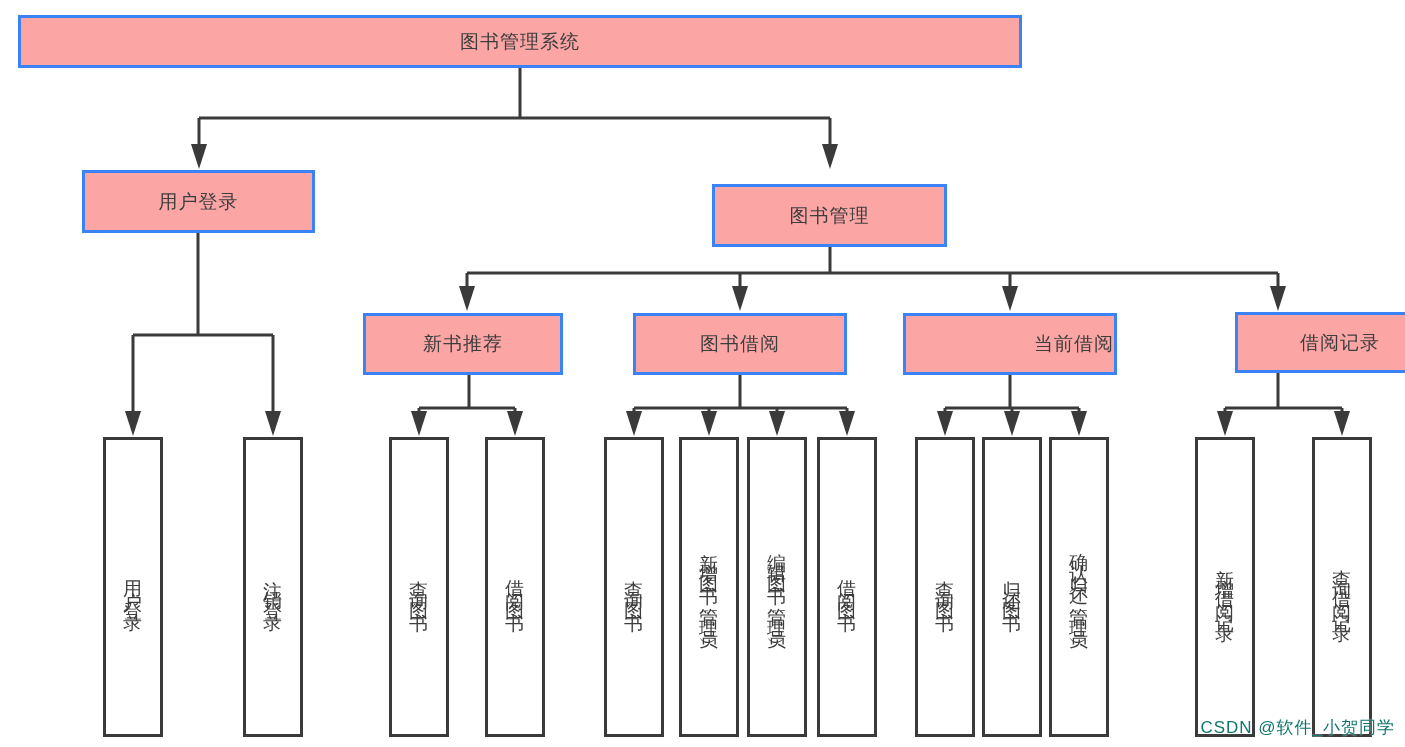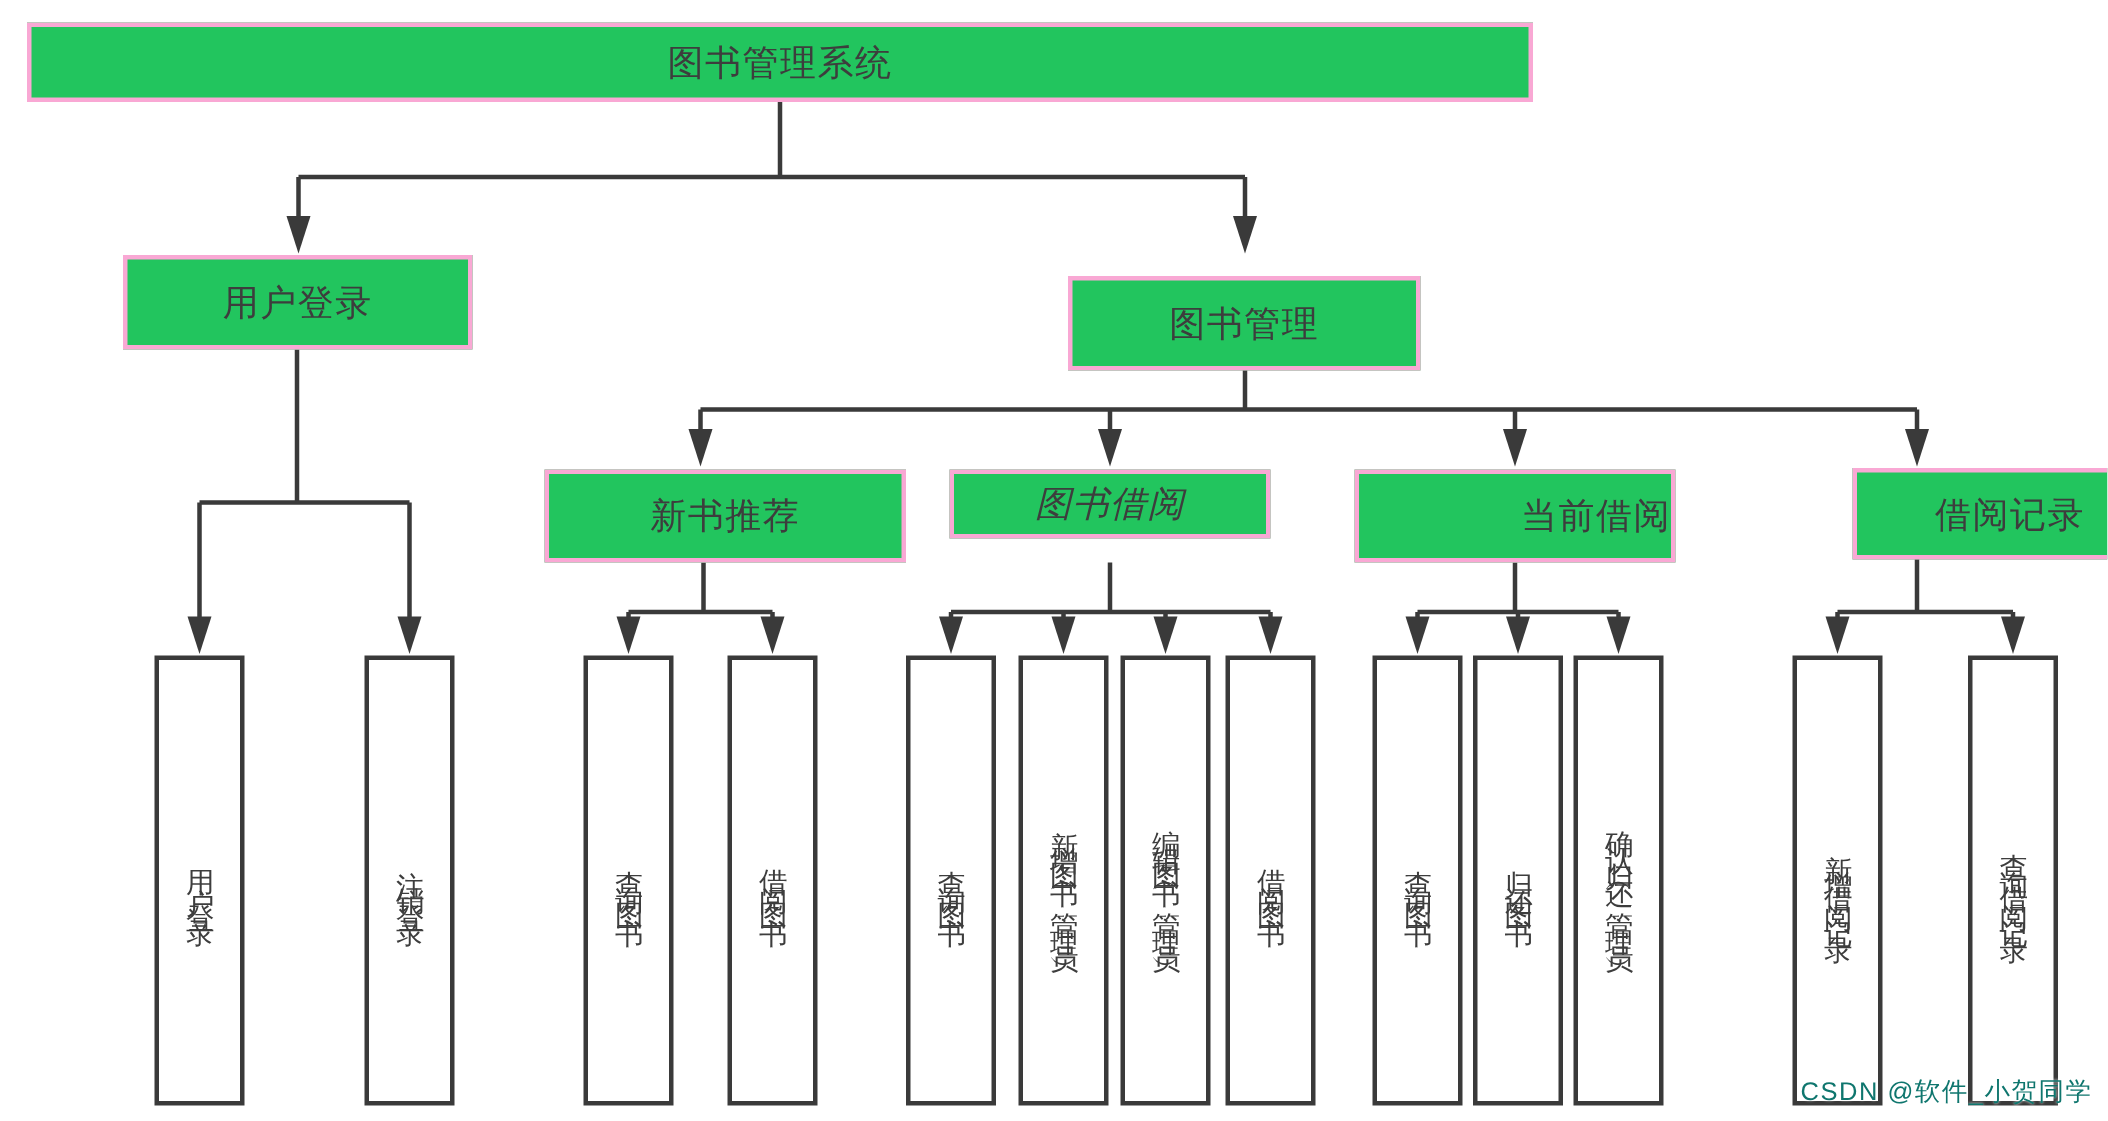--- a/index.html
+++ b/index.html
@@ -1,27 +1,27 @@
 <!DOCTYPE html>
 <html><head>
 <meta charset="utf-8">
 <style>
   html,body{margin:0;padding:0;background:#ffffff;}
   body{font-family:"Liberation Sans","DejaVu Sans",sans-serif;}
   #canvas{position:relative;width:1405px;height:747px;background:#ffffff;overflow:hidden;}
   .node{
     position:absolute;
     box-sizing:border-box;
-    border:3px solid #f9a8d4;
-    background:#22c55e;
+    border:3px solid #3b82f6;
+    background:#fca5a5;
     color:#3d3d3d;
     display:flex;
     align-items:center;
     justify-content:center;
-    font-size:24px;
+    font-size:19px;
     letter-spacing:1px;
   }
   .vnode{
     position:absolute;
     box-sizing:border-box;
     border:3px solid #3a3a3a;
     background:#ffffff;
     color:#3d3d3d;
     display:flex;
     align-items:center;
@@ -97,24 +97,24 @@
     <span>图书管理系统</span>
   </div>
 
   <div class="node" style="left:82px;top:170px;width:233px;height:63px;">
     <span>用户登录</span>
   </div>
   <div class="node" style="left:712px;top:184px;width:235px;height:63px;">
     <span>图书管理</span>
   </div>
 
-  <div class="node" style="left:363px;top:313px;width:241px;height:62px;">
+  <div class="node" style="left:363px;top:313px;width:200px;height:62px;">
     <span>新书推荐</span>
   </div>
-  <div class="node" style="left:633px;top:313px;width:214px;height:46px;font-style:italic;">
+  <div class="node" style="left:633px;top:313px;width:214px;height:62px;">
     <span>图书借阅</span>
   </div>
   <div class="node" style="left:903px;top:313px;width:214px;height:62px;justify-content:flex-end;">
     <span>当前借阅</span>
   </div>
   <div class="node" style="left:1235px;top:312px;width:210px;height:61px;">
     <span>借阅记录</span>
   </div>
 
   <div class="vnode" style="left:103px;top:437px;width:60px;height:300px;">

